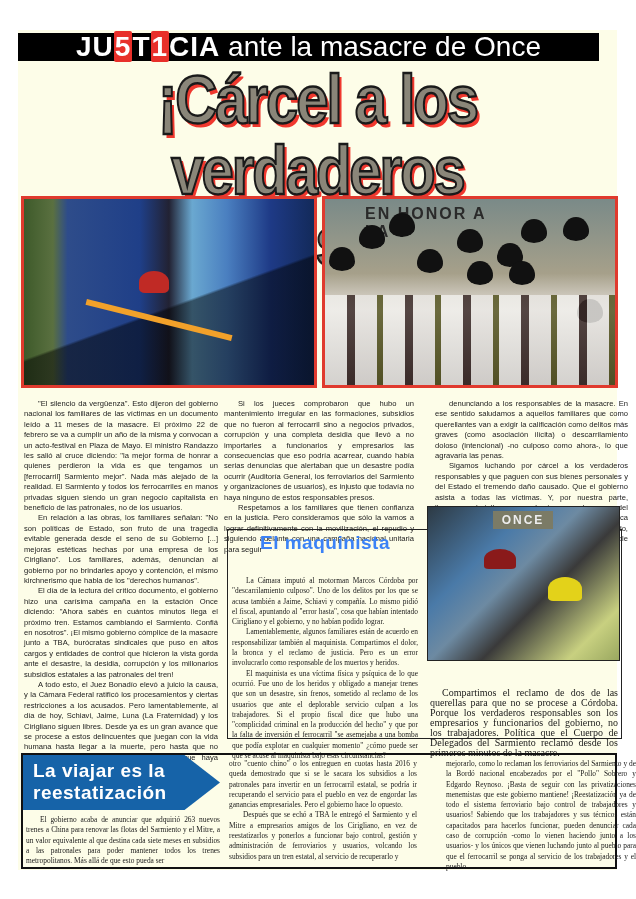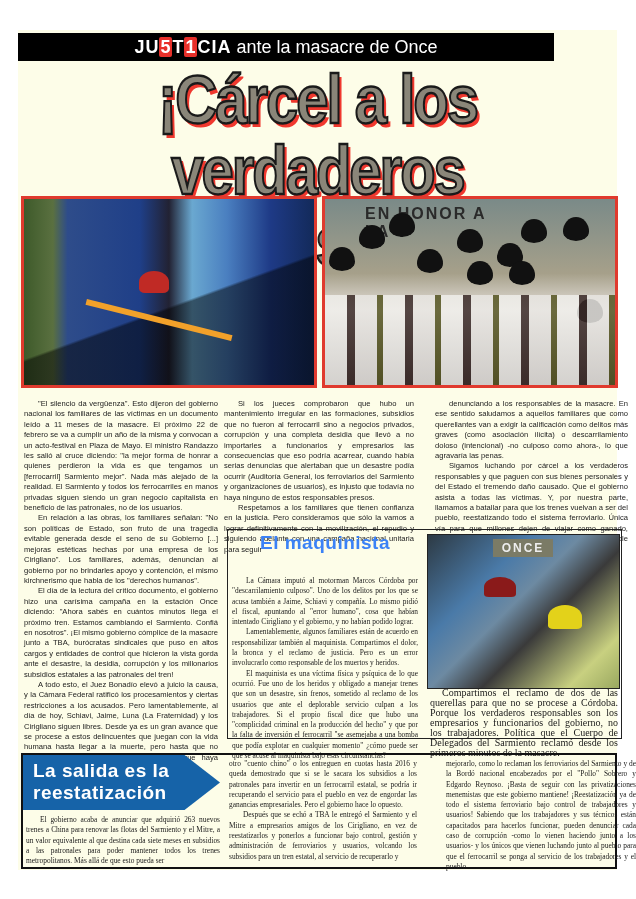--- a/index.html
+++ b/index.html
@@ -6,23 +6,23 @@
     body {
       width: 636px; height: 899px; background: #ffffff;
       position: relative; overflow: hidden;
       font-family: "Liberation Sans", sans-serif;
     }
     .page {
       position: absolute; left: 18px; top: 30px; width: 599px; height: 840px;
       background: #fdfde8;
     }
     .topbar {
-      position: absolute; left: 18px; top: 33px; width: 536px; height: 28px;
+      position: absolute; left: 18px; top: 33px; width: 581px; height: 28px;
       background: #000; color: #fff; text-align: center;
-      font-size: 18px; line-height: 28px; white-space: nowrap;
+      font-size: 28px; line-height: 28px; white-space: nowrap;
     }
     .topbar .brand { font-weight: bold; letter-spacing: 1px; }
     .topbar .num {
       background: #e8302a; color: #fff; border-radius: 2px; padding: 0 1px;
     }
     .headline {
       position: absolute; left: 18px; top: 64px; width: 599px; text-align: center;
       font-family: "Liberation Sans", sans-serif; font-weight: bold;
       font-size: 58px; line-height: 60px; letter-spacing: -2px;
       color: #8a8679;
@@ -57,21 +57,21 @@
     .col-serif { font-family: "Liberation Serif", serif; font-size: 8px; line-height: 10.6px; }
     .box-maq {
       position: absolute; left: 227px; top: 529px; width: 395px; height: 210px;
       border: 1px solid #222; box-sizing: border-box;
     }
     .maq-title {
       position: absolute; left: 232px; top: 533px; width: 186px; text-align: center;
       font-weight: bold; font-size: 19px; line-height: 20px; color: #3b82f6; letter-spacing: .5px;
     }
     .photo3 {
-      position: absolute; left: 427px; top: 534px; width: 193px; height: 155px;
+      position: absolute; left: 427px; top: 506px; width: 193px; height: 155px;
       background: linear-gradient(135deg, #2d3a44 0%, #4a7aa8 30%, #6d8aa2 45%, #3a3a3a 60%, #c8d080 85%, #9aa860 100%);
       border: 1px solid #222; box-sizing: border-box;
     }
     .photo3 .sign { position:absolute; left:65px; top:4px; width:60px; height:18px; background:#7b7b66; color:#eee; font-weight:bold; font-size:12px; text-align:center; line-height:18px; letter-spacing:2px; }
     .photo3 .yhelmet { position:absolute; left:120px; top:70px; width:34px; height:24px; background:#e3d21a; border-radius:50% 50% 15% 15%; }
     .photo3 .rhelmet { position:absolute; left:56px; top:42px; width:32px; height:20px; background:#8a1a1a; border-radius:50% 50% 15% 15%; }
     .caption {
       position: absolute; left: 430px; top: 688px; width: 188px;
       font-family: "Liberation Serif", serif; font-size: 10px; line-height: 10px; text-align: justify; color:#1a1a1a;
     }
@@ -140,38 +140,38 @@
 <div class="col" style="left:435px;top:399px;width:193px;">
   <p>denunciando a los responsables de la masacre. En ese sentido saludamos a aquellos familiares que como querellantes van a exigir la calificación como delitos más graves (como asociación ilícita) o descarrilamiento doloso (intencional) -no culposo como ahora-, lo que agravaría las penas.</p>
   <p>Sigamos luchando por cárcel a los verdaderos responsables y que paguen con sus bienes personales y del Estado el tremendo daño causado. Que el gobierno asista a todas las víctimas. Y, por nuestra parte, llamamos a batallar para que los trenes vuelvan a ser del pueblo, reestatizando todo el sistema ferroviario. Única vía para que millones dejen de viajar como ganado, asegurando un servicio eficiente, seguro y accesible para los trabajadores y el pueblo.</p>
 </div>
 
 <div class="box-maq"></div>
 <div class="maq-title">
   <div>El maquinista</div>
 </div>
 <div class="col col-serif" style="left:232px;top:576px;width:186px;font-size:7.4px;line-height:10.3px;">
-  <p>La Cámara imputó al motorman Marcos Córdoba por "descarrilamiento culposo". Uno de los delitos por los que se acusa también a Jaime, Schiavi y compañía. Lo mismo pidió el fiscal, apuntando al "error humano", cosa que habían intentado Cirigliano y el gobierno, y no habían podido lograr.</p>
+  <p>La Cámara imputó al motorman Marcos Córdoba por "descarrilamiento culposo". Uno de los delitos por los que se acusa también a Jaime, Schiavi y compañía. Lo mismo pidió el fiscal, apuntando al "error hasta", cosa que habían intentado Cirigliano y el gobierno, y no habían podido lograr.</p>
   <p>Lamentablemente, algunos familiares están de acuerdo en responsabilizar también al maquinista. Compartimos el dolor, la bronca y el reclamo de justicia. Pero es un error involucrarlo como responsable de los muertos y heridos.</p>
   <p>El maquinista es una víctima física y psíquica de lo que ocurrió. Fue uno de los heridos y obligado a manejar trenes que son un desastre, sin frenos, sometido al reclamo de los usuarios que ante el deplorable servicio culpan a los trabajadores. Si el propio fiscal dice que hubo una "complicidad criminal en la producción del hecho" y que por la falta de inversión el ferrocarril "se asemejaba a una bomba que podía explotar en cualquier momento" ¿cómo puede ser que se acuse al maquinista bajo esas circunstancias?</p>
 </div>
 
 <div class="photo3">
   <div class="sign">ONCE</div>
   <div class="rhelmet"></div>
   <div class="yhelmet"></div>
 </div>
 <div class="caption">
   <p>Compartimos el reclamo de dos de las querellas para que no se procese a Córdoba. Porque los verdaderos responsables son los empresarios y funcionarios del gobierno, no los trabajadores. Política que el Cuerpo de Delegados del Sarmiento reclamó desde los primeros minutos de la masacre.</p>
 </div>
 
 <div class="box-salida"></div>
 <div class="salida-banner"></div>
 <div class="salida-title">
-  <div>La salida es la</div>
+  <div>La viajar es la</div>
   <div>reestatización</div>
 </div>
 <div class="col col-serif" style="left:26px;top:815px;width:194px;font-size:7.4px;line-height:10.3px;">
   <p>El gobierno acaba de anunciar que adquirió 263 nuevos trenes a China para renovar las flotas del Sarmiento y el Mitre, a un valor equivalente al que destina cada siete meses en subsidios a las patronales para poder mantener todos los trenes metropolitanos. Más allá de que esto pueda ser</p>
 </div>
 <div class="col col-serif" style="left:229px;top:759px;width:188px;font-size:7.4px;line-height:10.3px;">
   <p style="text-indent:0">otro "cuento chino" o los entreguen en cuotas hasta 2016 y queda demostrado que si se le sacara los subsidios a los patronales para invertir en un ferrocarril estatal, se podría ir recuperando el servicio para el pueblo en vez de engordar las ganancias empresariales. Pero el gobierno hace lo opuesto.</p>
   <p>Después que se echó a TBA le entregó el Sarmiento y el Mitre a empresarios amigos de los Cirigliano, en vez de reestatizarlos y ponerlos a funcionar bajo control, gestión y administración de ferroviarios y usuarios, volcando los subsidios para un tren estatal, al servicio de recuperarlo y</p>
 </div>
 <div class="col col-serif" style="left:423px;top:759px;width:190px;font-size:7.4px;line-height:10.3px;margin-left:23px;">

